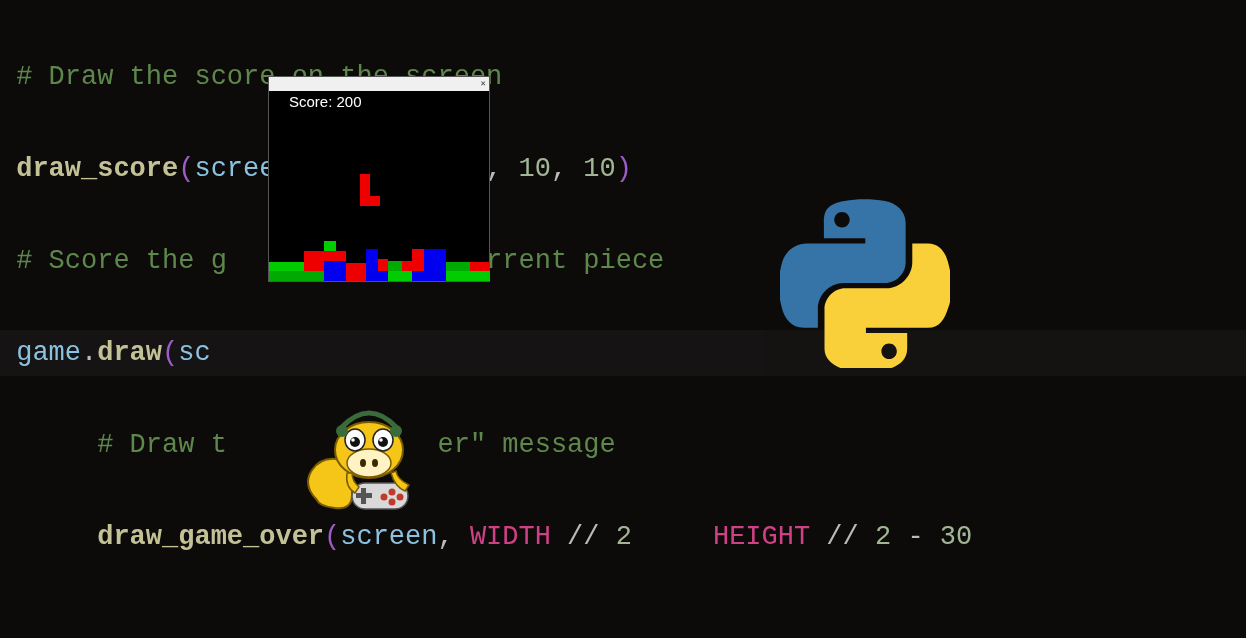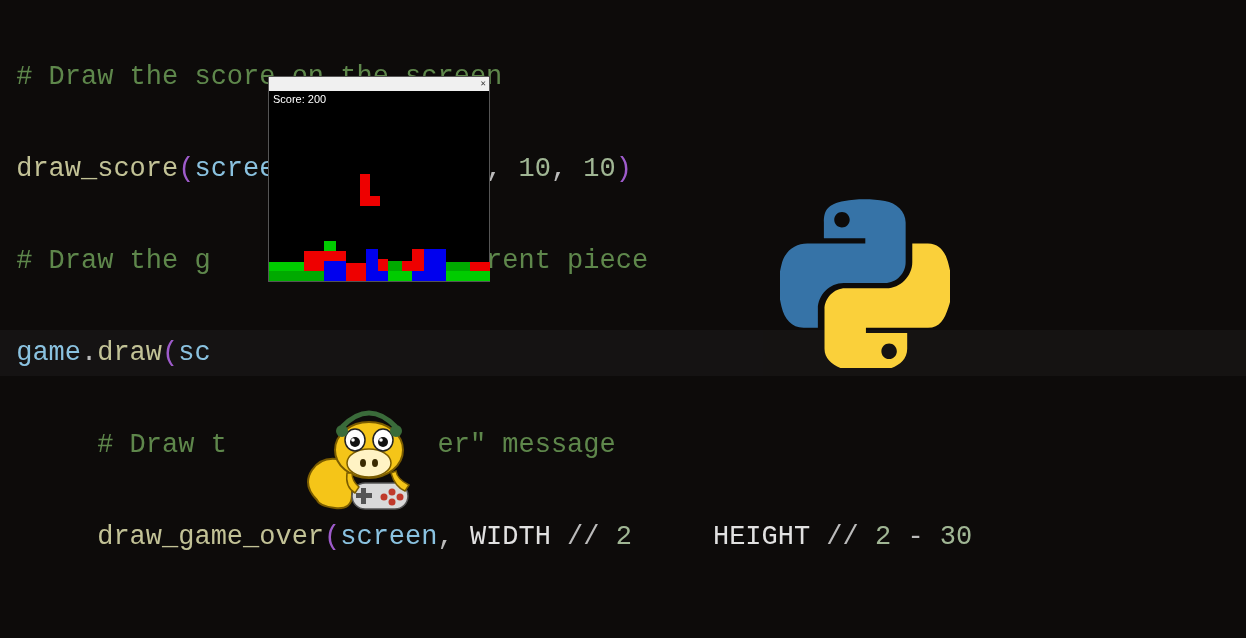--- a/index.html
+++ b/index.html
@@ -20,25 +20,25 @@
     font-size: 27px;
     line-height: 46px;
     white-space: pre;
     color: #cccccc;
     padding-top: 4px;
     opacity: 0.88;
   }
   .code-line { display: block; height: 46px; }
   .line-highlight { background: rgba(40, 40, 40, 0.35); }
   .c-comment { color: #6a9955; }
-  .c-func    { color: #dcdcaa; }
+  .c-func    { color: #dcdcaa; font-weight: bold; }
   .c-paren   { color: #b267e6; }
   .c-var     { color: #9cdcfe; }
   .c-prop    { color: #9cdcfe; }
-  .c-const   { color: #ffffff; }
+  .c-const   { color: #ec4899; }
   .c-num     { color: #b5cea8; text-align: right; }
   .c-kw      { color: #c586c0; }
   .c-op      { color: #d4d4d4; }
   .c-plain   { color: #d4d4d4; }
 
   
   .game-window {
     position: absolute;
     left: 268px;
     top: 76px;
@@ -53,23 +53,24 @@
     background: #f0f0f0;
     position: relative;
   }
   .game-close {
     position: absolute;
     right: 3px; top: 1px;
     font-size: 9px; color: #444;
   }
   .game-score {
     color: #fff;
-    font-size: 11px;
+    font-size: 15px;
     font-family: Arial, sans-serif;
     padding: 2px 4px;
+    margin-left: 16px;
   }
   .game-canvas {
     position: absolute;
     left: 0; right: 0; bottom: 0;
     height: 175px;
   }
   .blk { position: absolute; }
 
   
   .python-logo {
@@ -91,21 +92,21 @@
     height: 120px;
     z-index: 6;
   }
 </style>
 </head>
 <body>
 
 <div class="code-container">
 <span class="code-line"> <span class="c-comment"># Draw the score on the screen</span></span>
 <span class="code-line"> <span class="c-func">draw_score</span><span class="c-paren">(</span><span class="c-var">screen</span><span class="c-plain">, </span><span class="c-var">game</span><span class="c-plain">.</span><span class="c-prop">score</span><span class="c-plain">, </span><span class="c-num">10</span><span class="c-plain">, </span><span class="c-num">10</span><span class="c-paren">)</span></span>
-<span class="code-line"> <span class="c-comment"># Draw the g</span><span class="c-comment">              </span><span class="c-comment">current piece</span></span>
+<span class="code-line"> <span class="c-comment"># Score the g</span><span class="c-comment">              </span><span class="c-comment">current piece</span></span>
 <span class="code-line line-highlight"> <span class="c-var">game</span><span class="c-plain">.</span><span class="c-func">draw</span><span class="c-paren">(</span><span class="c-var">sc</span></span>
 <span class="code-line">      <span class="c-comment"># Draw t</span><span class="c-comment">             </span><span class="c-comment">er" message</span></span>
 <span class="code-line">      <span class="c-func">draw_game_over</span><span class="c-paren">(</span><span class="c-var">screen</span><span class="c-plain">, </span><span class="c-const">WIDTH</span> <span class="c-op">//</span> <span class="c-num">2</span>     <span class="c-const">HEIGHT</span> <span class="c-op">//</span> <span class="c-num">2</span> <span class="c-op">-</span> <span class="c-num">30</span></span>
 
 
 
 
 
 
 

